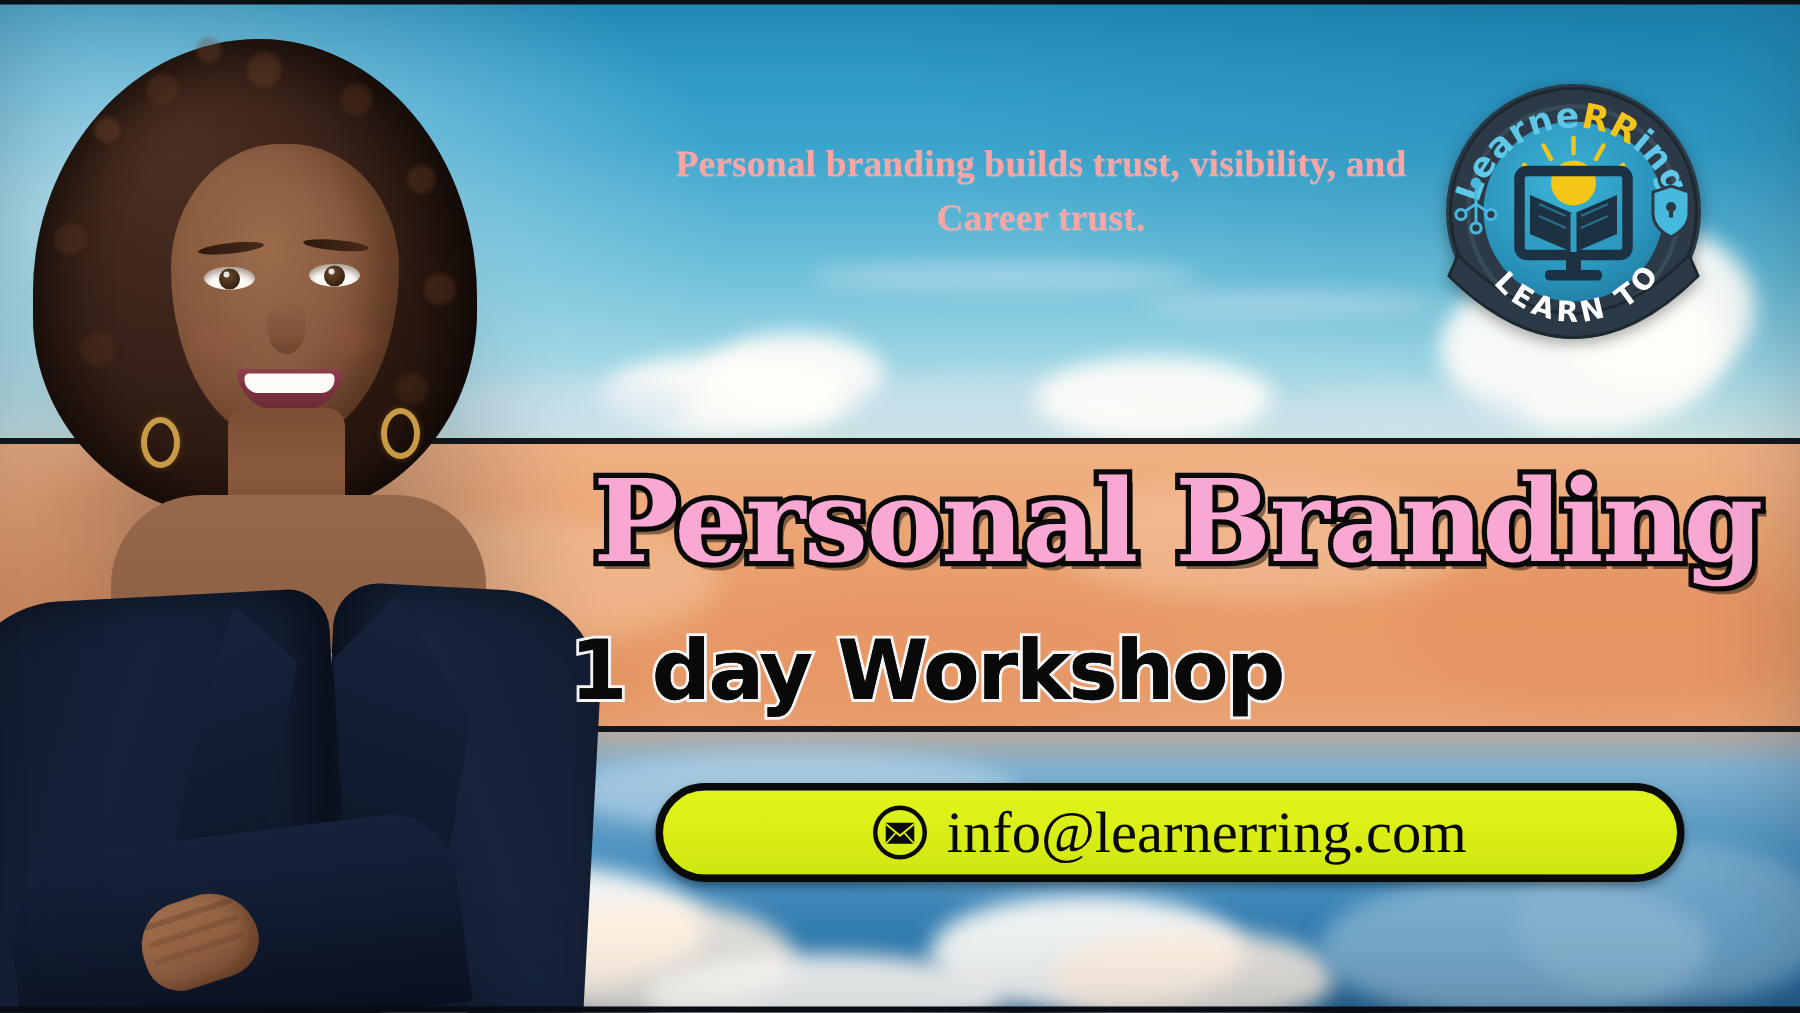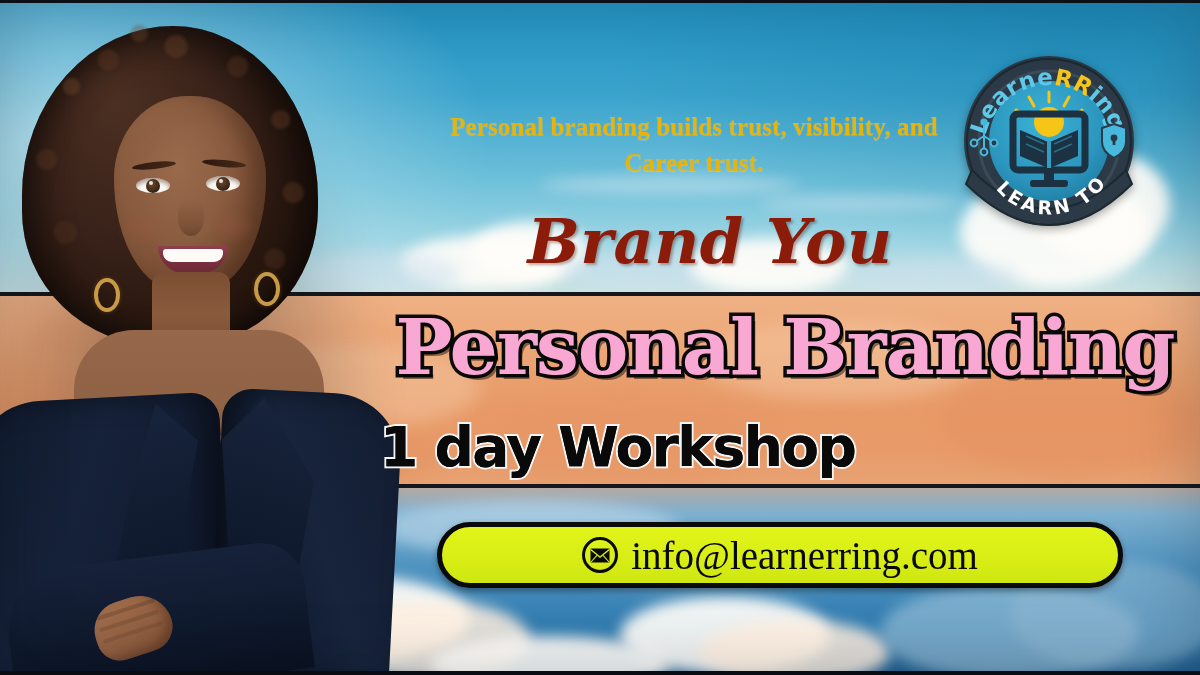--- a/index.html
+++ b/index.html
@@ -232,28 +232,28 @@
   .hand::after{
     content:"";
     position:absolute; left:6px; top:8px; width:62px; height:4px;
     border-radius:3px; background:rgba(60,32,18,.22);
     box-shadow:0 12px 0 rgba(60,32,18,.18), 0 24px 0 rgba(60,32,18,.15);
   }
 
   
   .tagline {
     position:absolute;
-    left:404px; top:109px; width:580px;
+    left:404px; top:92px; width:580px;
     text-align:center;
     z-index:9;
     font-family:"Liberation Serif", serif;
     font-size:25px;
     font-weight:700;
     line-height:1.42;
-    color:#eab308;
+    color:#fca5a5;
     letter-spacing:.1px;
     text-shadow:0 1px 1px rgba(255,255,255,.22);
   }
 
   .brandyou {
     position:absolute;
     left:430px; top:205px; width:560px;
     text-align:center;
     z-index:9;
     font-family:"DejaVu Serif", serif;
@@ -420,21 +420,20 @@
     <div class="lapel-r"></div>
     <div class="arm"></div>
     <div class="hand"></div>
   </div>
 
   <div class="tagline">
     <div>Personal branding builds trust, visibility, and</div>
     <div>Career trust.</div>
   </div>
 
-  <div class="brandyou">Brand You</div>
 
   <div class="title-main">Personal Branding</div>
 
   <div class="title-sub">
     <span>1 day Workshop</span>
     <span class="inner">1 day Workshop</span>
   </div>
 
   <div class="email-pill">
     <span class="mail-ico">

